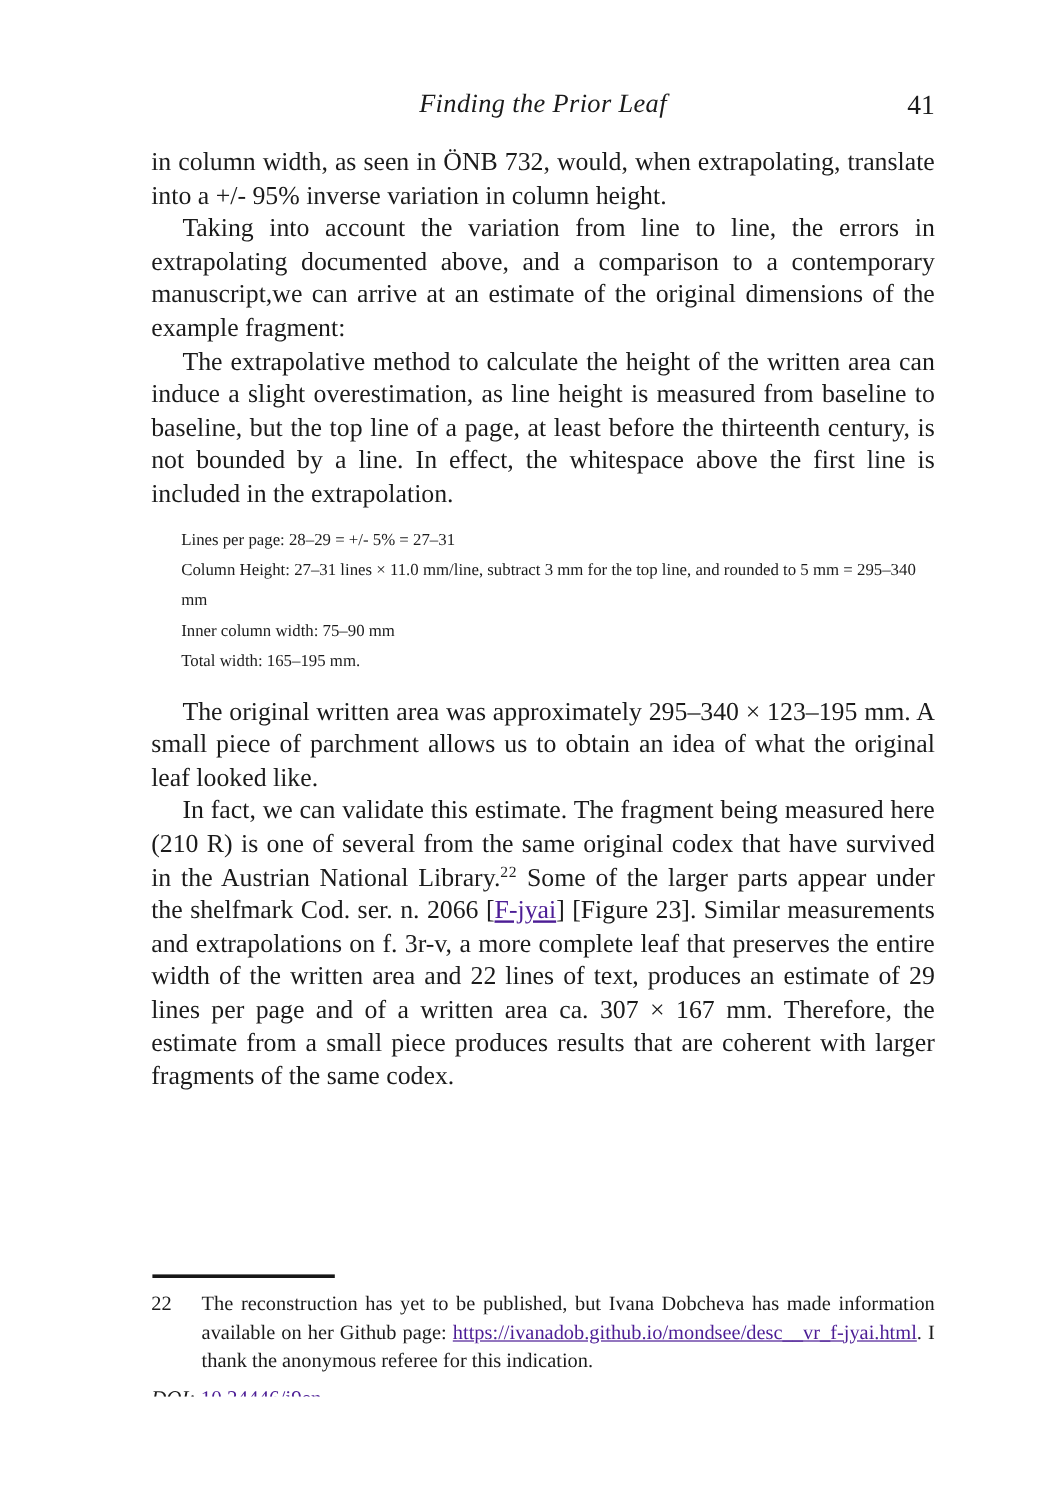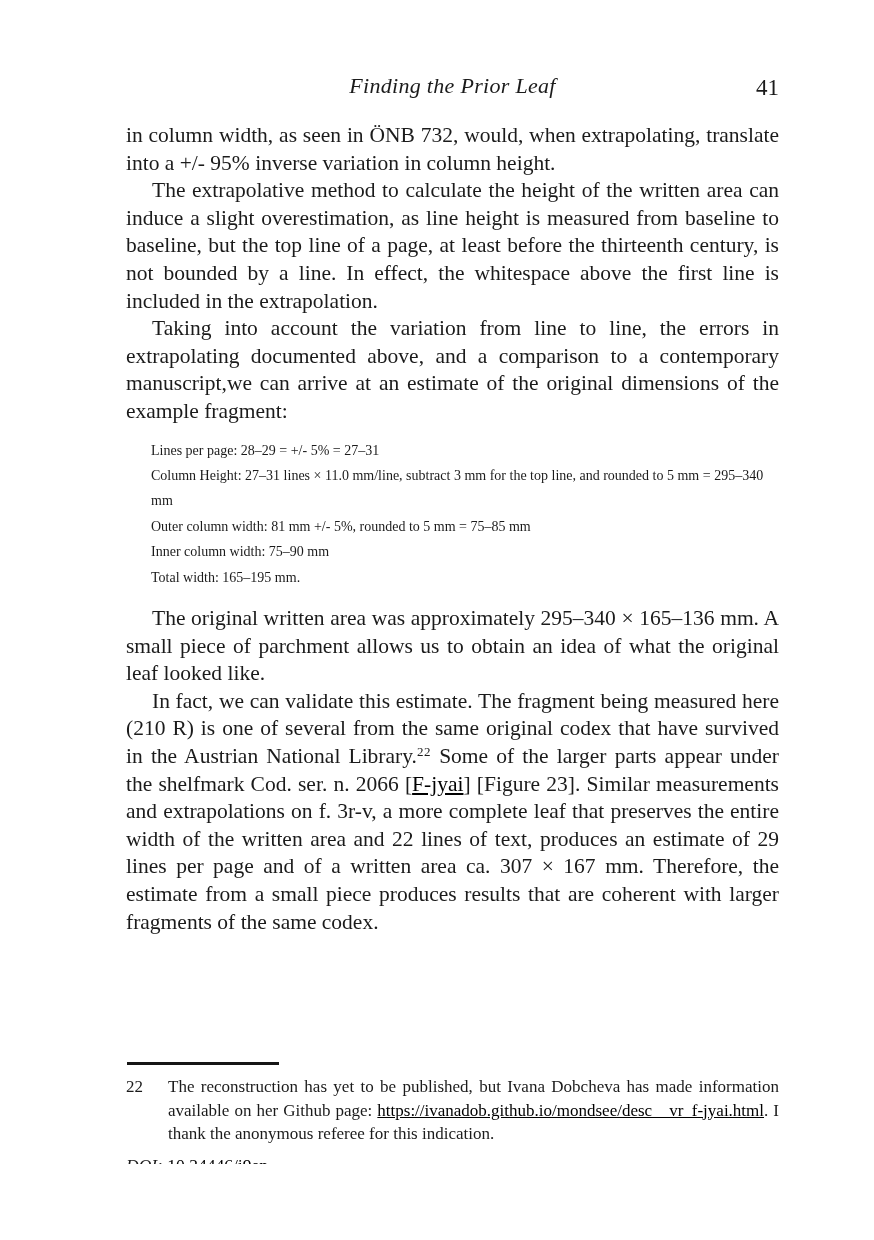--- a/index.html
+++ b/index.html
@@ -52,21 +52,21 @@
     line-height: 25.4px;
   }
   .spec-list p { margin: 0; text-align: left; }
   sup.fnref {
     font-size: 13px;
     line-height: 0;
     vertical-align: 7px;
     letter-spacing: 0.5px;
   }
   a.link {
-    color: #000000;
+    color: #4c1d95;
     text-decoration: underline;
     cursor: pointer;
   }
   .footnote-area {
     position: absolute;
     top: 1062px;
     left: 126px;
     width: 653px;
   }
   .fn-rule {
@@ -102,32 +102,31 @@
 
 <div class="page">
 
   <div class="running-head">
     <span class="title">Finding the Prior Leaf</span>
     <span class="pagenum">41</span>
   </div>
 
   <div class="content">
     <p>in column width, as seen in ÖNB 732, would, when extrapolating, translate into a +/- 95% inverse variation in column height.</p>
+    <p class="indent">Taking into account the variation from line to line, the errors in extrapolating documented above, and a comparison to a con­temporary manuscript,we can arrive at an estimate of the original dimensions of the example fragment:</p>
     <p class="indent">The extrapolative method to calculate the height of the written area can induce a slight overestimation, as line height is measured from baseline to baseline, but the top line of a page, at least be­fore the thirteenth century, is not bounded by a line. In effect, the whitespace above the first line is included in the extrapolation.</p>
-    <p class="indent">Taking into account the variation from line to line, the errors in extrapolating documented above, and a comparison to a con­temporary manuscript,we can arrive at an estimate of the original dimensions of the example fragment:</p>
 
     <div class="spec-list">
       <p>Lines per page: 28–29 = +/- 5% = 27–31</p>
       <p>Column Height: 27–31 lines × 11.0 mm/line, subtract 3 mm for the top line, and rounded to 5 mm = 295–340 mm</p>
-      <p>Outer column width: 81 mm +/- 5%, rounded to 5 mm = 75–85 mm</p>
       <p>Inner column width: 75–90 mm</p>
       <p>Total width: 165–195 mm.</p>
     </div>
 
-    <p class="indent">The original written area was approximately 295–340 × 165–136 mm. A small piece of parchment allows us to obtain an idea of what the original leaf looked like.</p>
+    <p class="indent">The original written area was approximately 295–340 × 123–195 mm. A small piece of parchment allows us to obtain an idea of what the original leaf looked like.</p>
 
     <p class="indent"><span>In fact, we can validate this estimate. The fragment being mea­sured here (210 R) is one of several from the same original codex that have survived in the Austrian National Library.</span><sup class="fnref">22</sup><span> Some of the larger parts appear under the shelfmark Cod. ser. n. 2066 [</span><a class="link">F-jyai</a><span>] [Figure 23]. Similar measurements and extrapolations on f. 3r-v, a more com­plete leaf that preserves the entire width of the written area and 22 lines of text, produces an estimate of 29 lines per page and of a written area ca. 307 × 167 mm. Therefore, the estimate from a small piece produces results that are coherent with larger fragments of the same codex.</span></p>
   </div>
 
   <div class="footnote-area">
     <div class="fn-rule"></div>
     <div class="footnote">
       <span class="fn-num">22</span>
       <span class="fn-text"><span>The reconstruction has yet to be published, but Ivana Dobcheva has made in­formation available on her Github page: </span><a class="link">https://ivanadob.github.io/mondsee/desc__vr_f-jyai.html</a><span>. I thank the anonymous referee for this indication.</span></span>
     </div>

